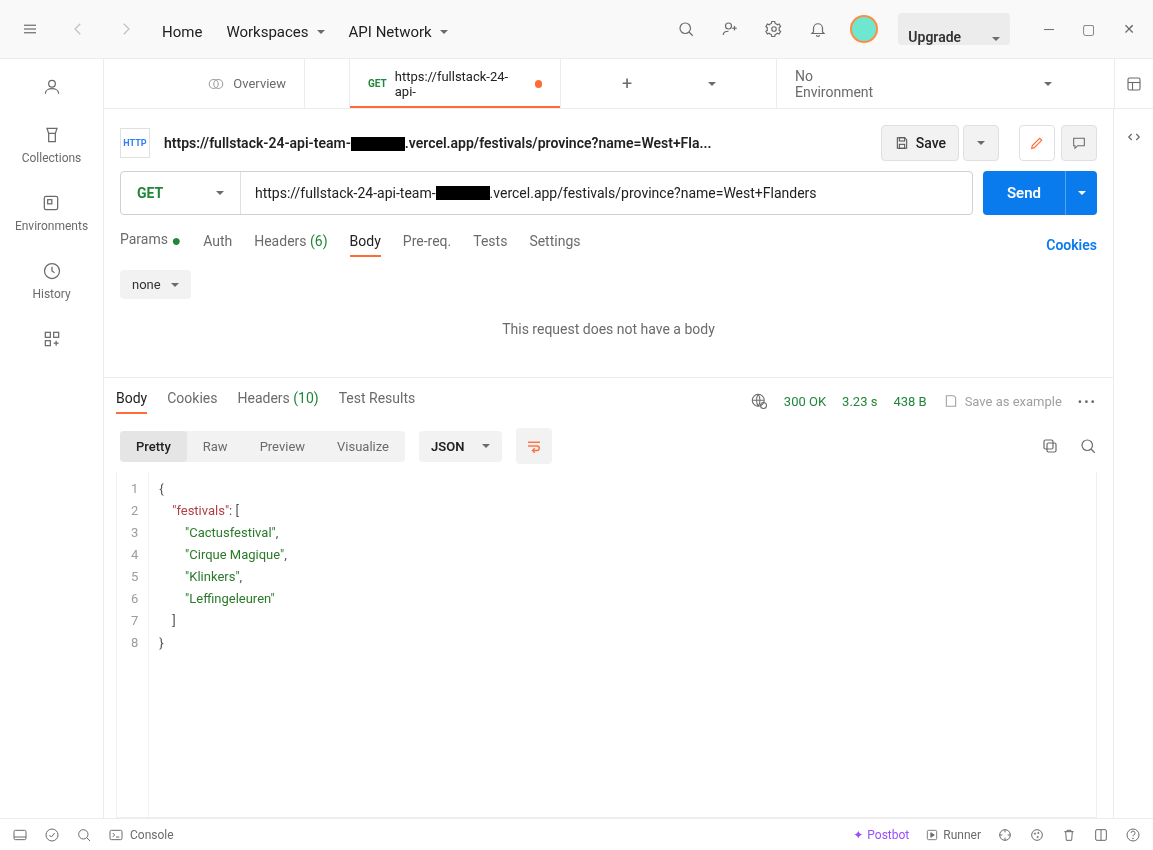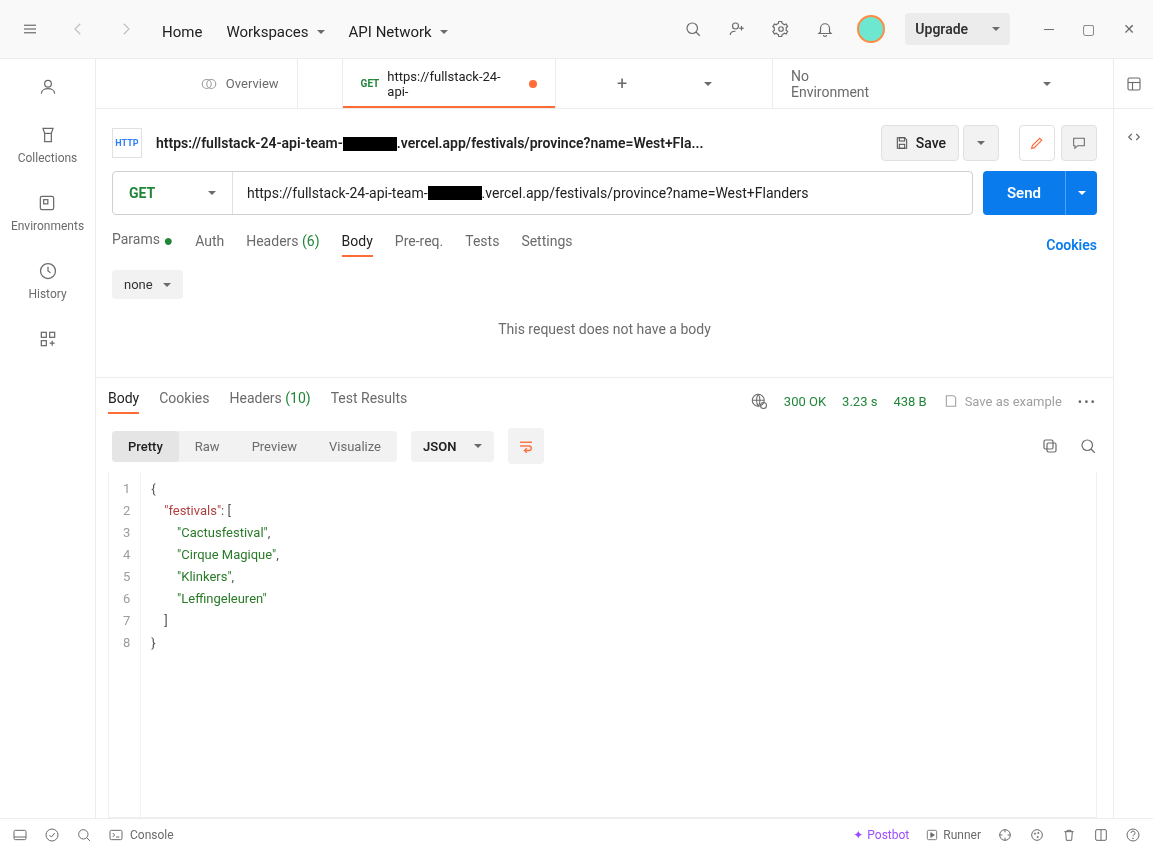--- a/index.html
+++ b/index.html
@@ -5,26 +5,26 @@
 * { margin: 0; padding: 0; box-sizing: border-box; font-family: -apple-system, BlinkMacSystemFont, "Segoe UI", Roboto, Helvetica, Arial, sans-serif; }
 body { background: #fff; color: #212121; font-size: 13px; width: 1153px; height: 850px; overflow: hidden; display: flex; flex-direction: column; }
 .titlebar { height: 59px; background: #f9f9f9; border-bottom: 1px solid #ececec; display: flex; align-items: center; padding: 0 18px; gap: 24px; }
 .titlebar .left-group { display: flex; align-items: flex-end; gap: 24px; }
 .titlebar .right-group { margin-left: auto; display: flex; align-items: center; gap: 20px; }
 .icon-btn { width: 24px; height: 24px; display: flex; align-items: center; justify-content: center; color: #6b6b6b; cursor: pointer; }
 .icon-btn svg { width: 18px; height: 18px; stroke: currentColor; fill: none; stroke-width: 1.6; }
 .nav-item { font-size: 15px; color: #212121; font-weight: 400; cursor: pointer; display: flex; align-items: center; gap: 4px; }
 .nav-item.dropdown::after { content: ""; border: 4px solid transparent; border-top-color: #6b6b6b; margin-top: 4px; margin-left: 4px; }
 .avatar { width: 28px; height: 28px; border-radius: 50%; background: #6ee7d0; border: 2px solid #ff8c42; position: relative; }
-.upgrade-btn { display: flex; align-items: center; background: #ececec; border-radius: 4px; height: 32px; padding: 0 10px; gap: 24px; cursor: pointer; font-size: 14px; font-weight: 600; color: #333; }
+.upgrade-btn { display: flex; align-items: flex-end; background: #ececec; border-radius: 4px; height: 32px; padding: 0 10px; gap: 31px; cursor: pointer; font-size: 14px; font-weight: 600; color: #333; }
 .upgrade-btn .chev { border: 4px solid transparent; border-top-color: #6b6b6b; margin-top: 4px; }
 .window-ctrl { display: flex; gap: 28px; margin-left: 14px; color: #6b6b6b; }
 .window-ctrl span { cursor: pointer; font-size: 14px; }
 .main-wrap { display: flex; flex: 1; overflow: hidden; }
-.sidebar { width: 96px; border-right: 1px solid #ececec; background: #fff; display: flex; flex-direction: column; align-items: center; padding-top: 18px; gap: 28px; }
+.sidebar { width: 104px; border-right: 1px solid #ececec; background: #fff; display: flex; flex-direction: column; align-items: center; padding-top: 18px; gap: 28px; }
 .sidebar .s-item { display: flex; flex-direction: column; align-items: center; gap: 6px; color: #6b6b6b; cursor: pointer; font-size: 12px; }
 .sidebar .s-item svg { width: 20px; height: 20px; stroke: currentColor; fill: none; stroke-width: 1.5; }
 .content-col { flex: 1; display: flex; flex-direction: column; overflow: hidden; }
 .tabbar { height: 50px; border-bottom: 1px solid #ececec; display: flex; align-items: stretch; gap: 44px; }
 .tabbar .spacer-left { width: 42px; }
 .tab { padding: 0 18px; display: flex; align-items: center; gap: 8px; cursor: pointer; border-right: 1px solid #ececec; border-left: 1px solid #ececec; font-size: 13px; color: #6b6b6b; position: relative; }
 .tab.first { border-left: none; }
 .tab.active { color: #212121; }
 .tab.active::after { content: ""; position: absolute; bottom: 0; left: 0; right: 0; height: 2px; background: #ff6c37; }
 .method-pill { color: #22863a; font-size: 10px; font-weight: 700; }

